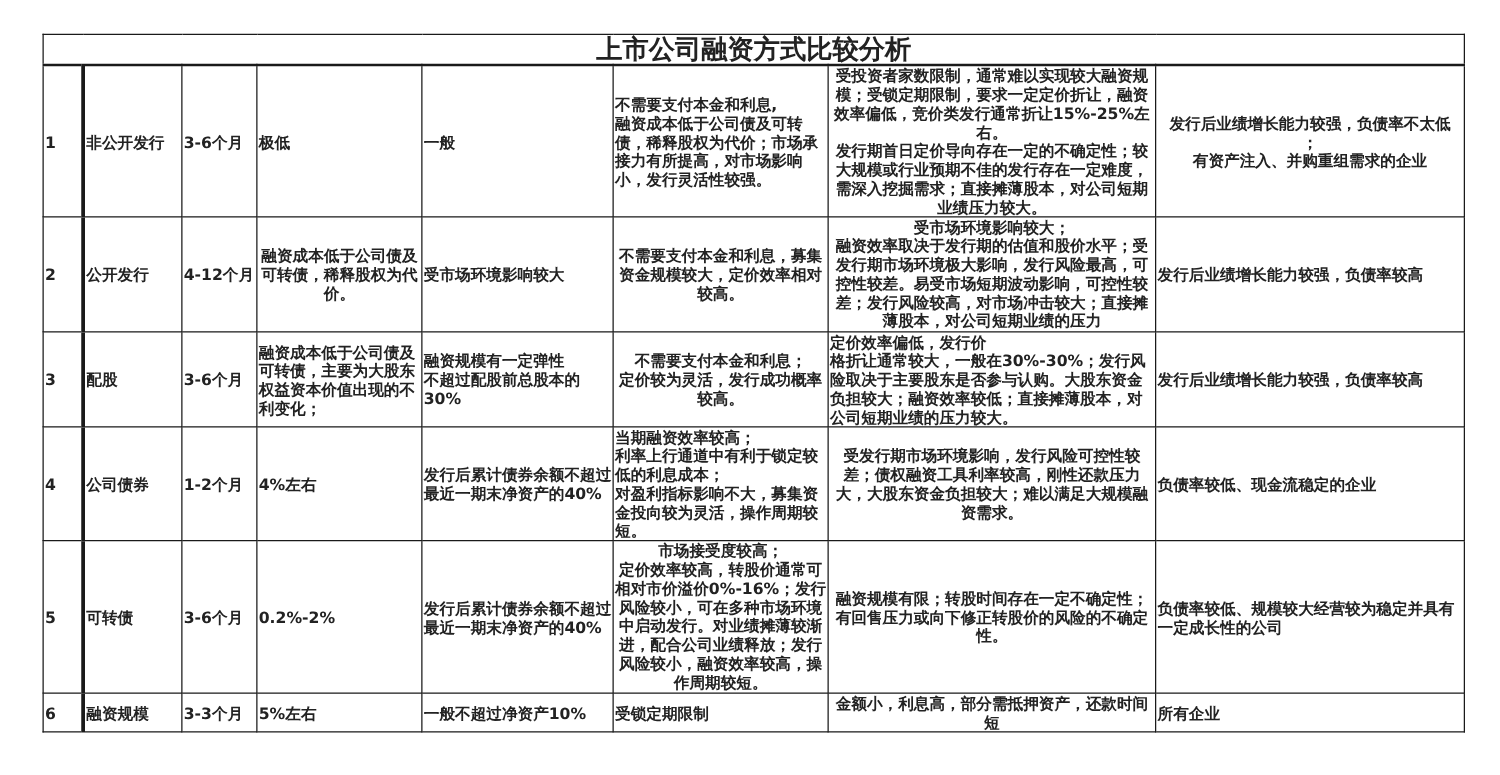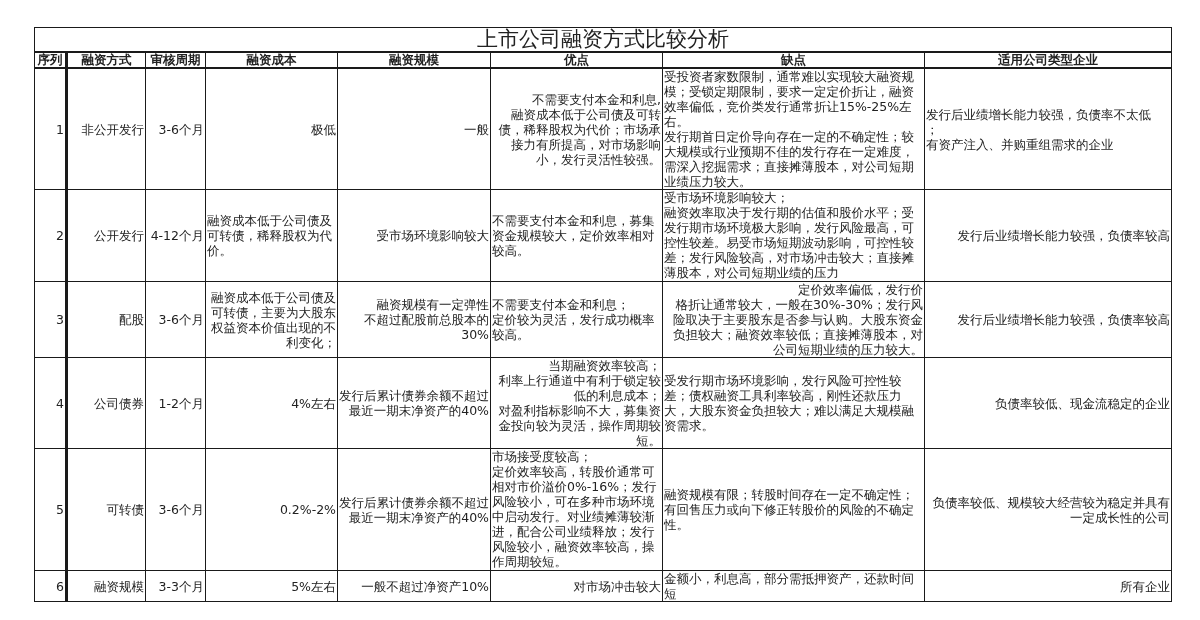--- a/index.html
+++ b/index.html
@@ -1,27 +1,27 @@
 <!DOCTYPE html>
 <html><head>
 <meta charset="utf-8">
 <style>
   html, body { margin: 0; padding: 0; background: #ffffff; }
   body { width: 1200px; height: 620px; position: relative; overflow: hidden;
          font-family: "DejaVu Sans", "Liberation Sans", sans-serif; color: #222; }
   .sheet { position: absolute; left: 34px; top: 27px; width: 1137px; }
   table { border-collapse: collapse; table-layout: fixed; width: 1137px; }
   td, th { border: 1.5px solid #1a1a1a; padding: 0 1px; overflow: hidden;
-           font-size: 12.5px; line-height: 15px; font-weight: normal; vertical-align: middle; }
+           font-size: 12.5px; line-height: 15px; font-weight: bold; vertical-align: middle; }
   .title-cell { height: 23px; text-align: center; font-size: 21px; line-height: 23px;
                 border-bottom: 2px solid #1a1a1a; color: #222; }
   th { height: 14px; font-weight: bold; font-size: 12.5px; line-height: 14px; text-align: center;
        border-bottom: 2.5px solid #1a1a1a; }
-  td.c { text-align: right; }
-  td.l { text-align: left; }
+  td.c { text-align: left; }
+  td.l { text-align: center; }
   td.seq { border-right: 3px solid #1a1a1a; }
   th.seq { border-right: 3px solid #1a1a1a; }
   .clip { overflow: hidden; display: block; }
   .pre { white-space: pre-line; }
 </style>
 </head>
 <body>
 
 <div class="sheet">
   <table>
@@ -31,30 +31,20 @@
         <col style="width:60px">
         <col style="width:132px">
       <col style="width:153px">
         <col style="width:172px">
         <col style="width:262px">
         <col style="width:247px">
     </colgroup>
     <tbody>
         <tr>
       <td class="title-cell" colspan="8">上市公司融资方式比较分析</td>
-    </tr>
-    <tr>
-      <th class="seq">序列</th>
-      <th>融资方式</th>
-      <th>审核周期</th>
-      <th>融资成本</th>
-      <th>融资规模</th>
-      <th>优点</th>
-      <th>缺点</th>
-      <th>适用公司类型企业</th>
     </tr>
 
     <tr style="height:121px">
       <td class="c seq">1</td>
       <td class="c">非公开发行</td>
       <td class="c">3-6个月</td>
       <td class="c">极低</td>
       <td class="c">一般</td>
       <td class="c pre">不需要支付本金和利息,
 融资成本低于公司债及可转债，稀释股权为代价；市场承接力有所提高，对市场影响小，发行灵活性较强。</td>
@@ -117,19 +107,19 @@
       <td class="l">融资规模有限；转股时间存在一定不确定性；有回售压力或向下修正转股价的风险的不确定性。</td>
       <td class="c">负债率较低、规模较大经营较为稳定并具有一定成长性的公司</td>
     </tr>
 
     <tr style="height:30px">
       <td class="c seq">6</td>
       <td class="c">融资规模</td>
       <td class="c">3-3个月</td>
       <td class="c">5%左右</td>
       <td class="c">一般不超过净资产10%</td>
-      <td class="c">对市场冲击较大</td>
+      <td class="c">受锁定期限制</td>
       <td class="l">金额小，利息高，部分需抵押资产，还款时间短</td>
       <td class="c">所有企业</td>
     </tr>
   </tbody>
     </table>
 </div>
 
 </body></html>

